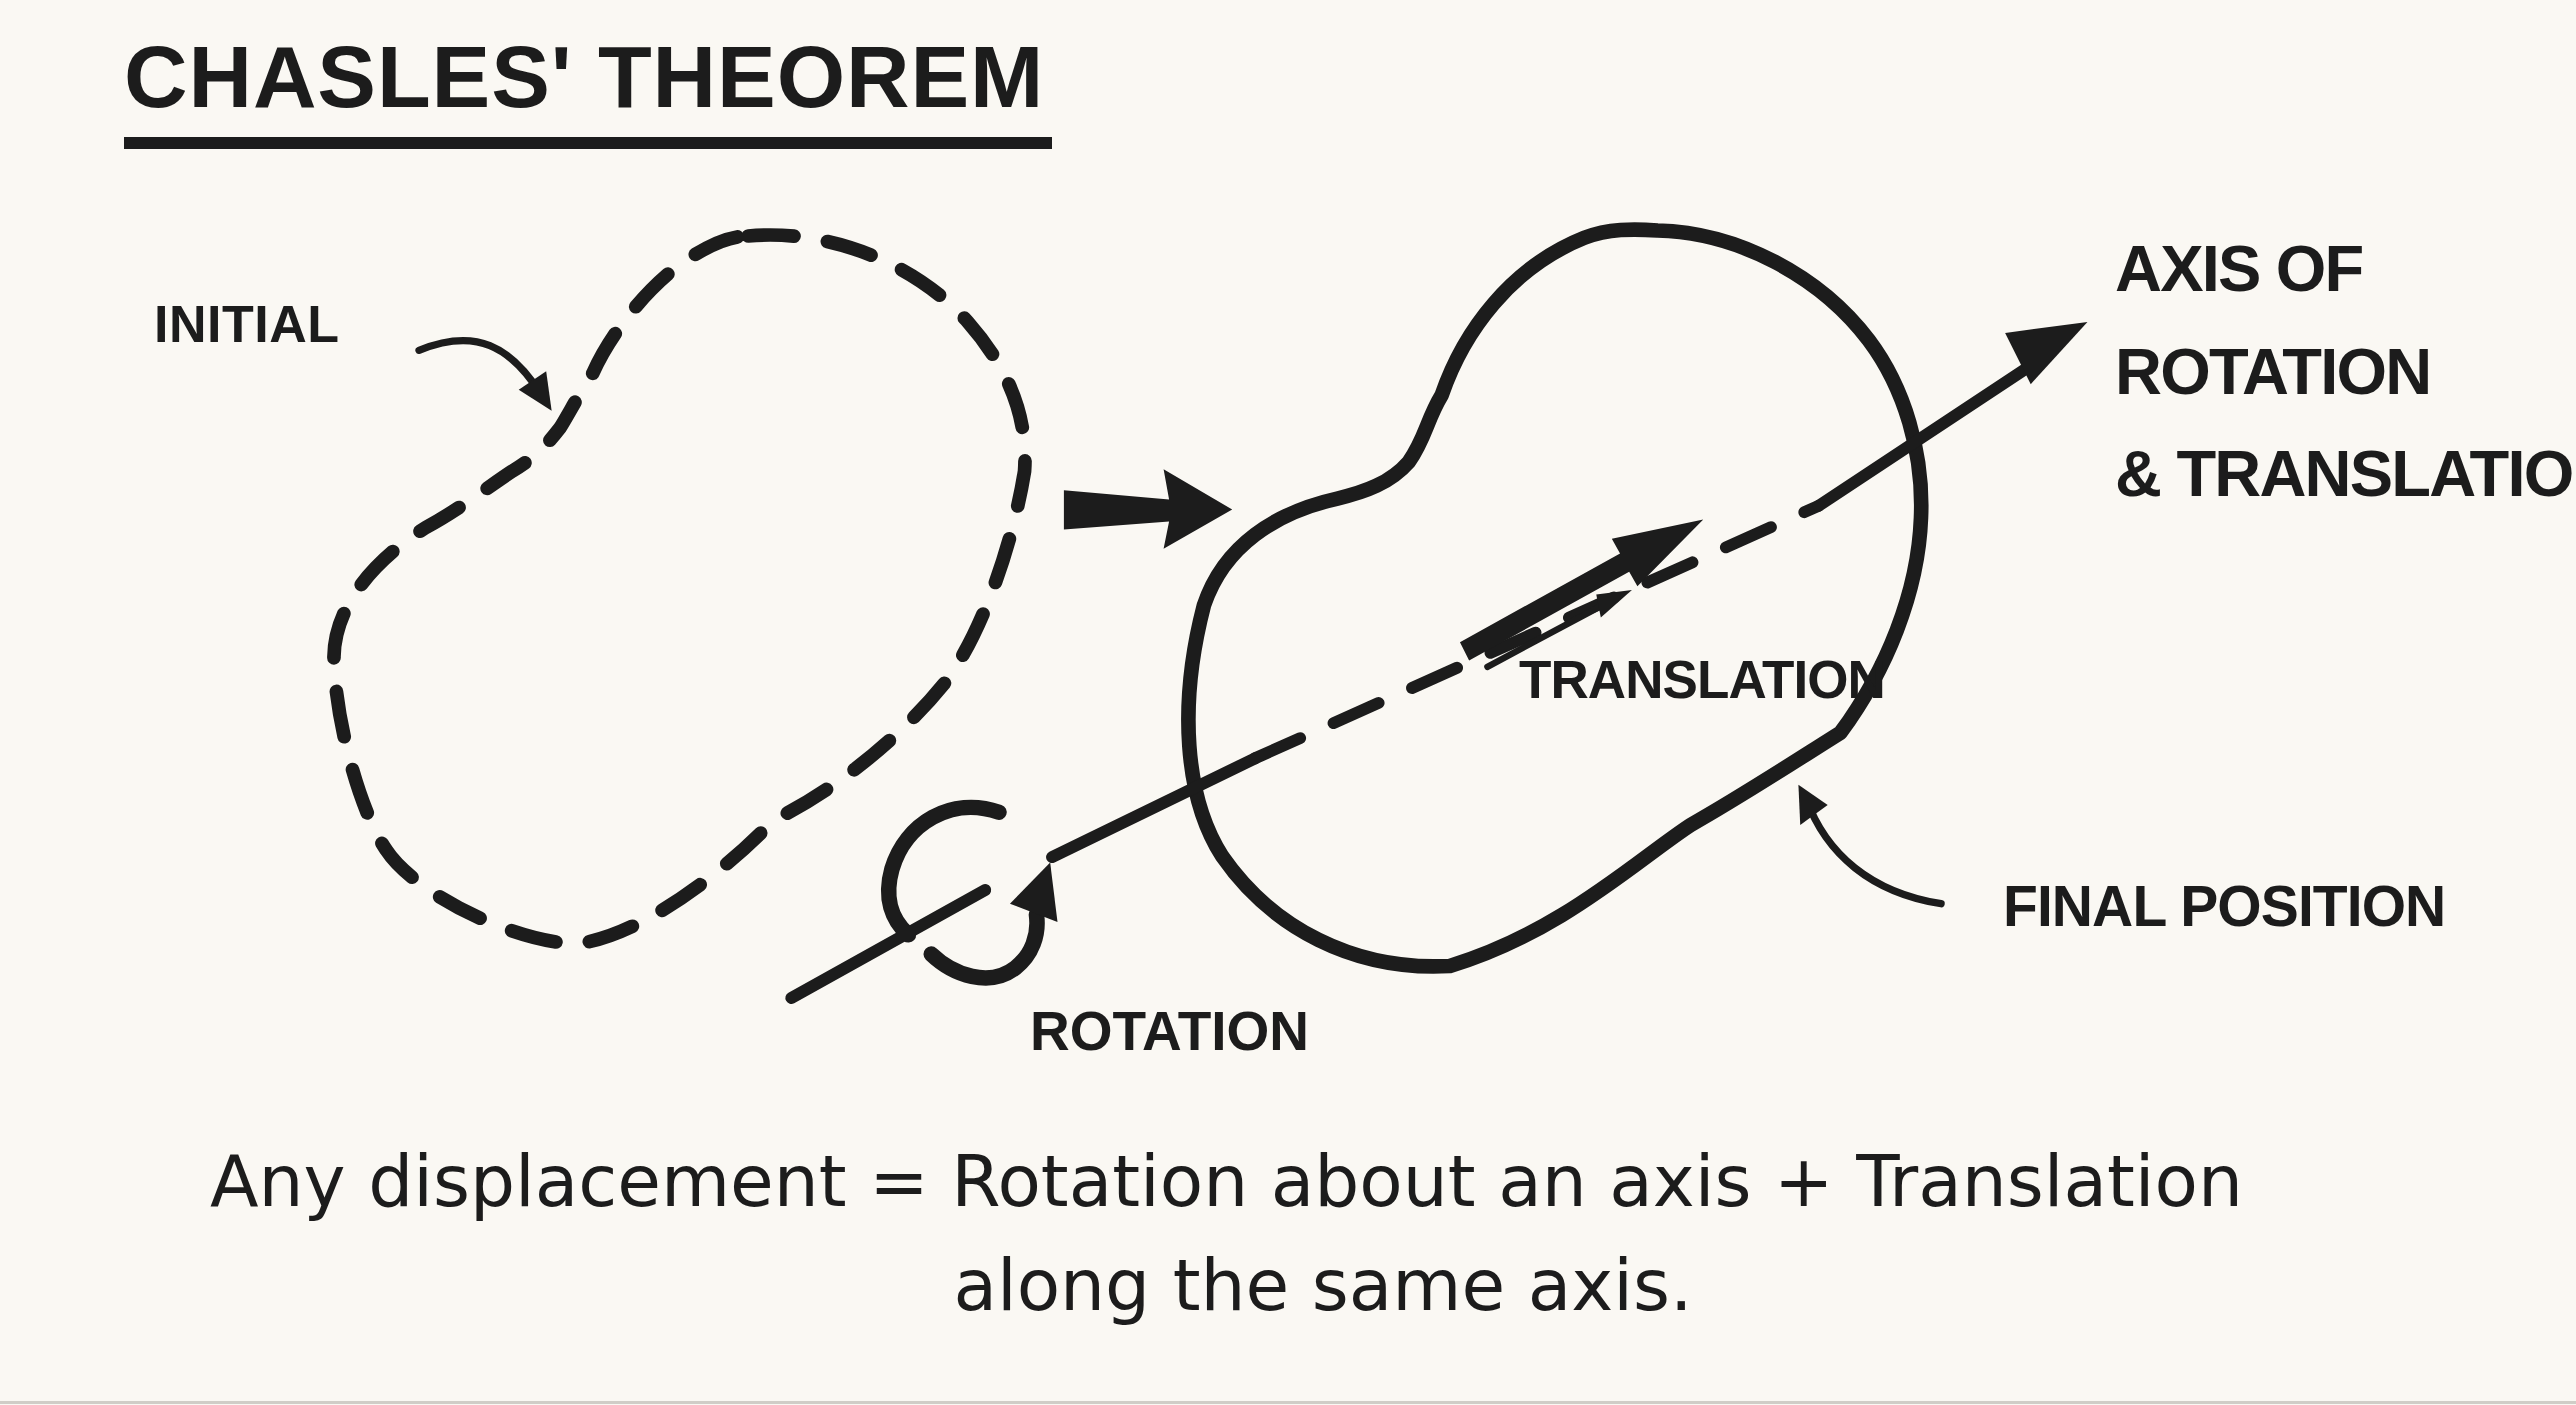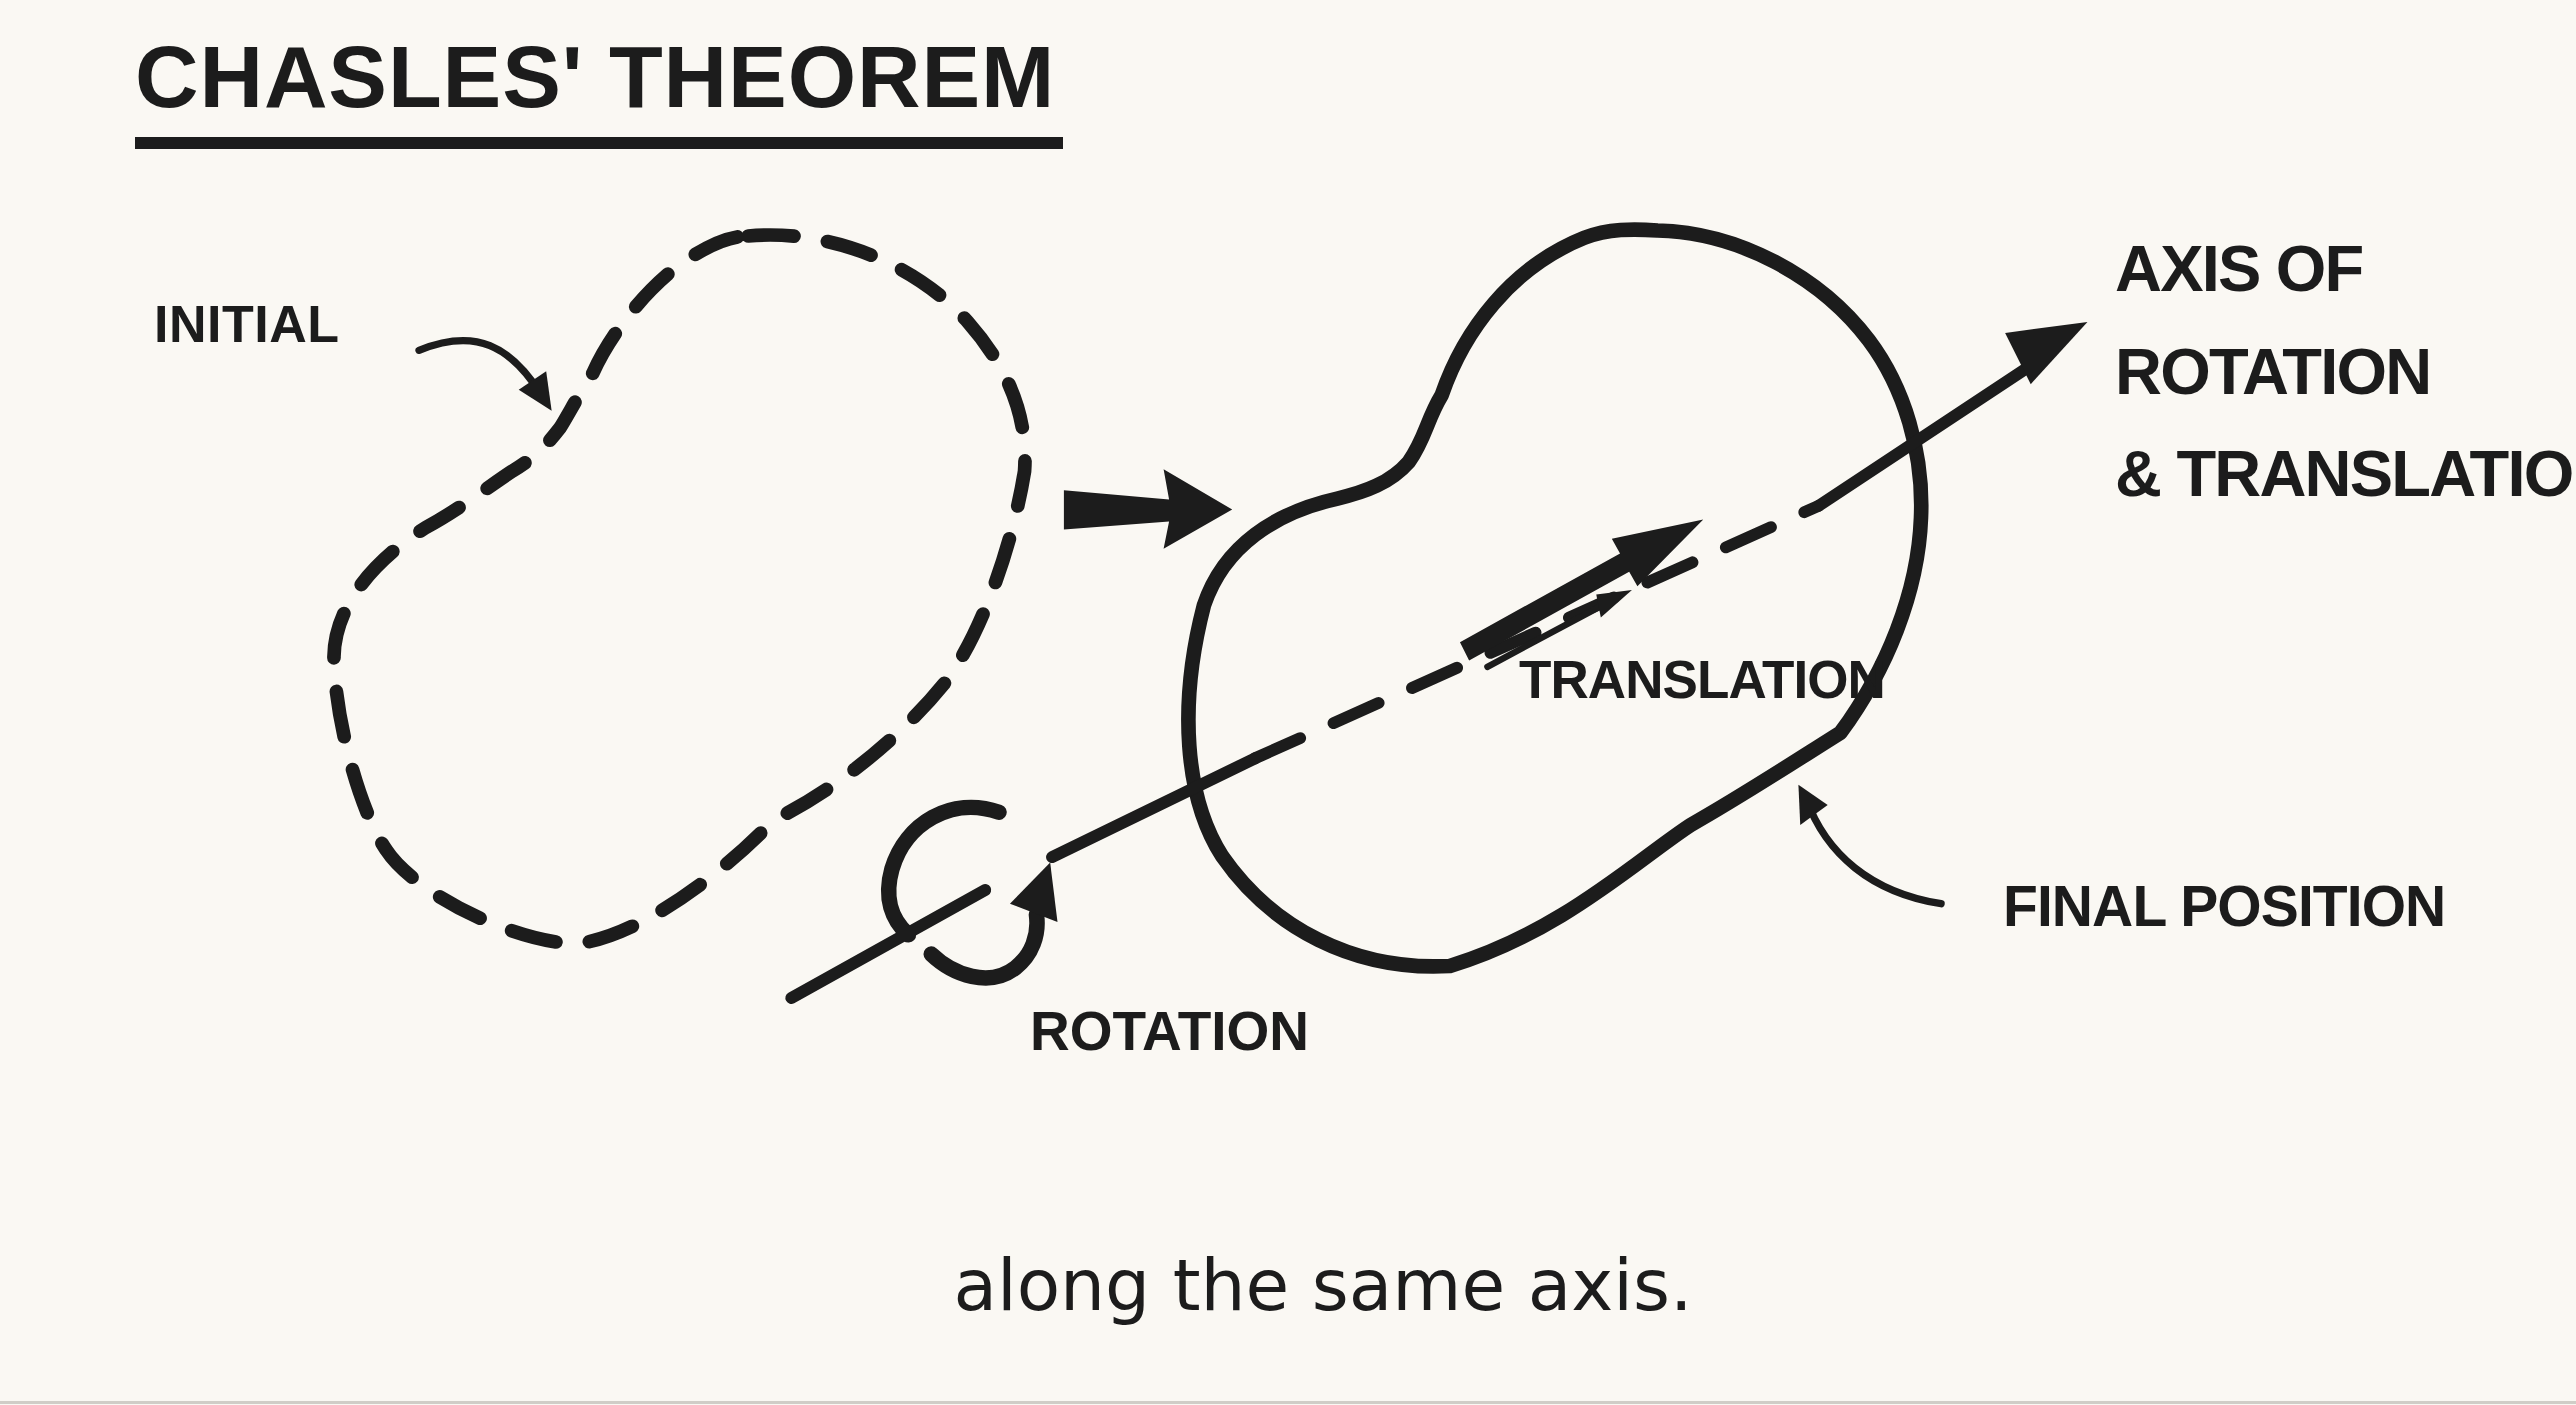--- a/index.html
+++ b/index.html
@@ -22,21 +22,21 @@
     width: 2576px; height: 1405px;
   }
   .label {
     position: absolute;
     font-weight: bold;
     color: #1c1c1c;
     white-space: pre;
   }
   #title-row {
     position: absolute;
-    left: 135px;
+    left: 124px;
     top: 25.6px;
     display: flex;
     align-items: flex-end;
   }
   #title-main {
     font-size: 88px;
     font-weight: bold;
     letter-spacing: 0.9px;
     border-bottom: 12.8px solid #1c1c1c;
     padding-bottom: 9.1px;
@@ -176,17 +176,18 @@
   <div id="initial-label" class="label"><span>INITIAL</span><br></div>
 
   <div id="axis-label" class="label"><span>AXIS OF</span><br><span>ROTATION</span><br><span>&amp; TRANSLATION</span></div>
 
   <div id="translation-label" class="label">TRANSLATION</div>
 
   <div id="rotation-label" class="label">ROTATION</div>
 
   <div id="final-label" class="label">FINAL POSITION</div>
 
+  <div id="caption-1" class="caption-line">Any displacement = Rotation about an axis + Translation</div>
   <div id="caption-2" class="caption-line">along the same axis.</div>
 
   <div id="scan-edge"></div>
 </div>
 
 
 </body></html>

